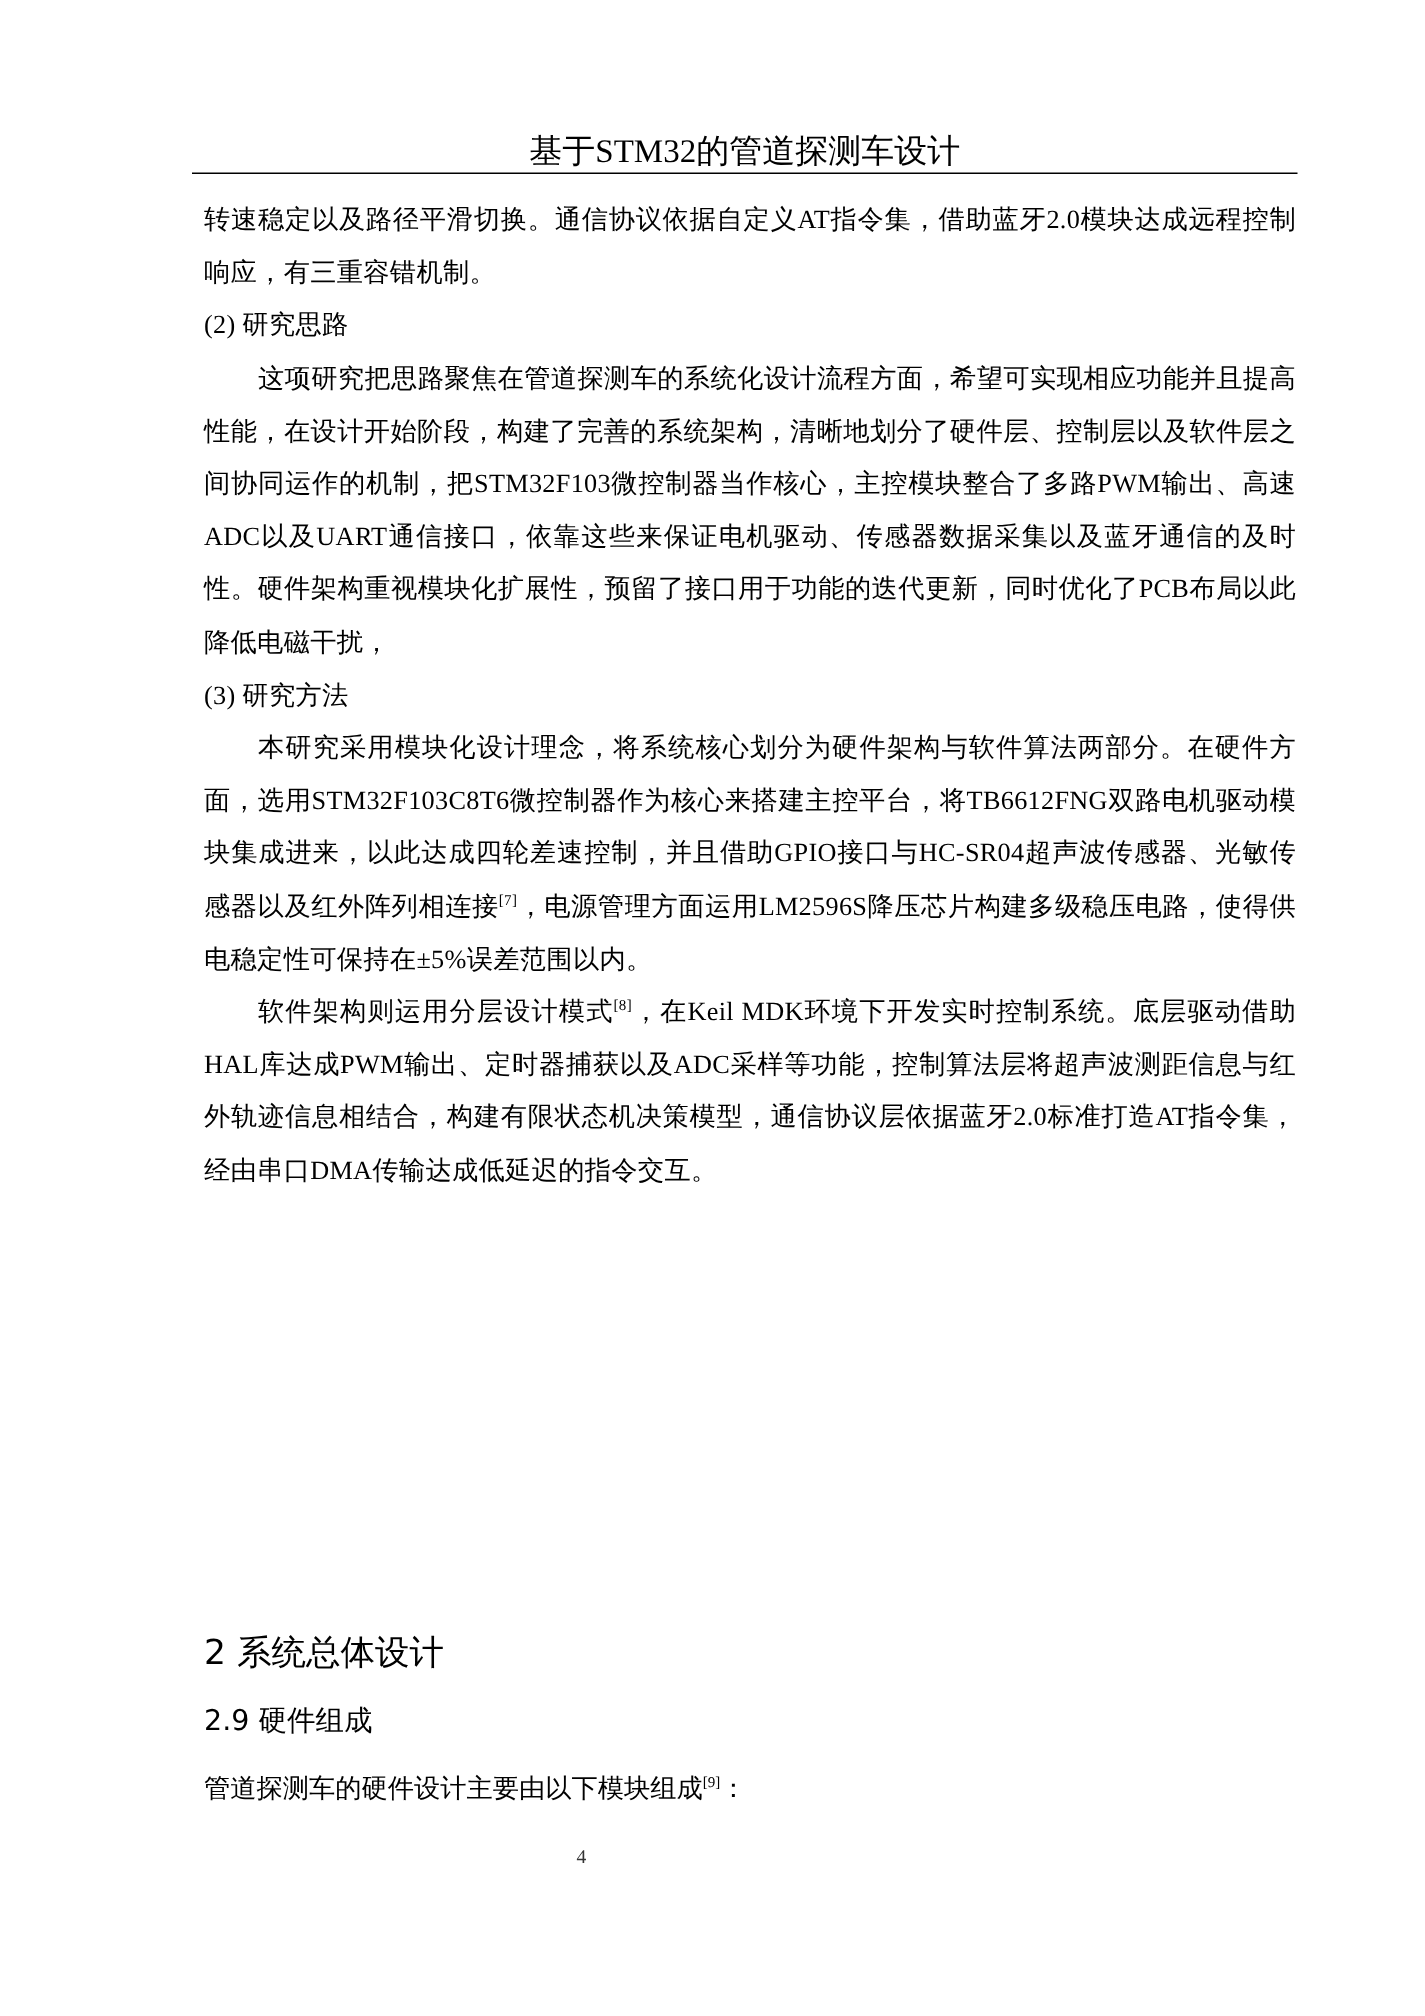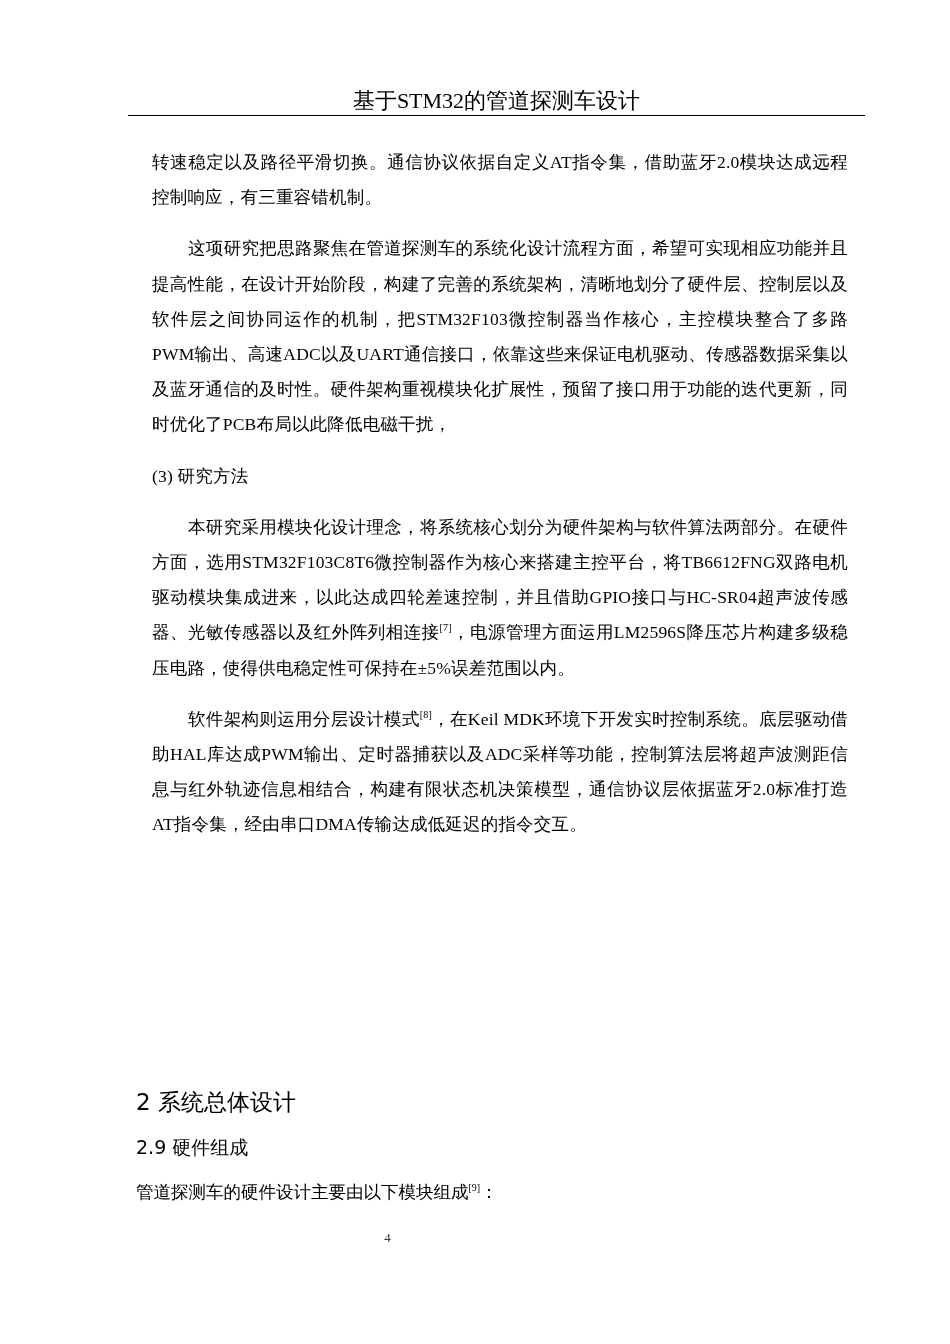--- a/index.html
+++ b/index.html
@@ -2,38 +2,39 @@
 <html><head>
   <meta charset="utf-8">
   <style>
     html, body { margin: 0; padding: 0; background: #ffffff; }
     body { width: 950px; height: 1344px; position: relative; overflow: hidden;
       font-family: "Liberation Serif", "DejaVu Serif", serif; color: #000; }
     .page { position: absolute; left: 0; top: 0; width: 950px; height: 1344px; background: #fff; }
     .header { position: absolute; left: 128px; top: 88px; width: 737px; height: 27px;
       border-bottom: 1.3px solid #000; text-align: center; font-size: 22px; line-height: 26px; }
     .body { position: absolute; left: 136px; top: 129px; width: 728px; }
-    .p { font-size: 17.5px; line-height: 35.2px; text-align: justify; text-align-last: left; margin: 16px; letter-spacing: 0.2px; }
+    .p { font-size: 17.5px; line-height: 35.2px; text-align: justify; text-align-last: left; margin: 0; letter-spacing: 0.2px; }
     .indent { text-indent: 36px; }
     sup { font-size: 10px; vertical-align: 7px; line-height: 0; }
     .h1 { position: absolute; left: 136px; top: 1086px; font-family: "DejaVu Sans", "Liberation Sans", sans-serif;
       font-size: 23px; line-height: 32px; margin: 0; font-weight: normal; }
     .h2 { position: absolute; left: 136px; top: 1133px; font-family: "DejaVu Sans", "Liberation Sans", sans-serif;
       font-size: 19px; line-height: 28px; margin: 0; font-weight: normal; }
     .intro { position: absolute; left: 136px; top: 1178px; font-size: 17.5px; line-height: 28px; margin: 0; }
     .pageno { position: absolute; left: 0; width: 775px; text-align: center; top: 1230px; font-size: 13px; color: #333; }
   </style>
 </head>
 <body>
 
 <div class="page">
   <div class="header">基于STM32的管道探测车设计</div>
 
   <div class="body">
     <p class="p">转速稳定以及路径平滑切换。通信协议依据自定义AT指令集，借助蓝牙2.0模块达成远程控制响应，有三重容错机制。</p>
+    <p class="p">(2)  研究思路</p>
     <p class="p indent">这项研究把思路聚焦在管道探测车的系统化设计流程方面，希望可实现相应功能并且提高性能，在设计开始阶段，构建了完善的系统架构，清晰地划分了硬件层、控制层以及软件层之间协同运作的机制，把STM32F103微控制器当作核心，主控模块整合了多路PWM输出、高速ADC以及UART通信接口，依靠这些来保证电机驱动、传感器数据采集以及蓝牙通信的及时性。硬件架构重视模块化扩展性，预留了接口用于功能的迭代更新，同时优化了PCB布局以此降低电磁干扰，</p>
     <p class="p">(3)  研究方法</p>
     <p class="p indent"><span>本研究采用模块化设计理念，将系统核心划分为硬件架构与软件算法两部分。在硬件方面，选用STM32F103C8T6微控制器作为核心来搭建主控平台，将TB6612FNG双路电机驱动模块集成进来，以此达成四轮差速控制，并且借助GPIO接口与HC-SR04超声波传感器、光敏传感器以及红外阵列相连接</span><sup>[7]</sup><span>，电源管理方面运用LM2596S降压芯片构建多级稳压电路，使得供电稳定性可保持在±5%误差范围以内。</span></p>
     <p class="p indent"><span>软件架构则运用分层设计模式</span><sup>[8]</sup><span>，在Keil MDK环境下开发实时控制系统。底层驱动借助HAL库达成PWM输出、定时器捕获以及ADC采样等功能，控制算法层将超声波测距信息与红外轨迹信息相结合，构建有限状态机决策模型，通信协议层依据蓝牙2.0标准打造AT指令集，经由串口DMA传输达成低延迟的指令交互。</span></p>
   </div>
 
   <h1 class="h1">2 系统总体设计</h1>
   <h2 class="h2">2.9 硬件组成</h2>
   <p class="intro"><span>管道探测车的硬件设计主要由以下模块组成</span><sup>[9]</sup><span>：</span></p>
 

